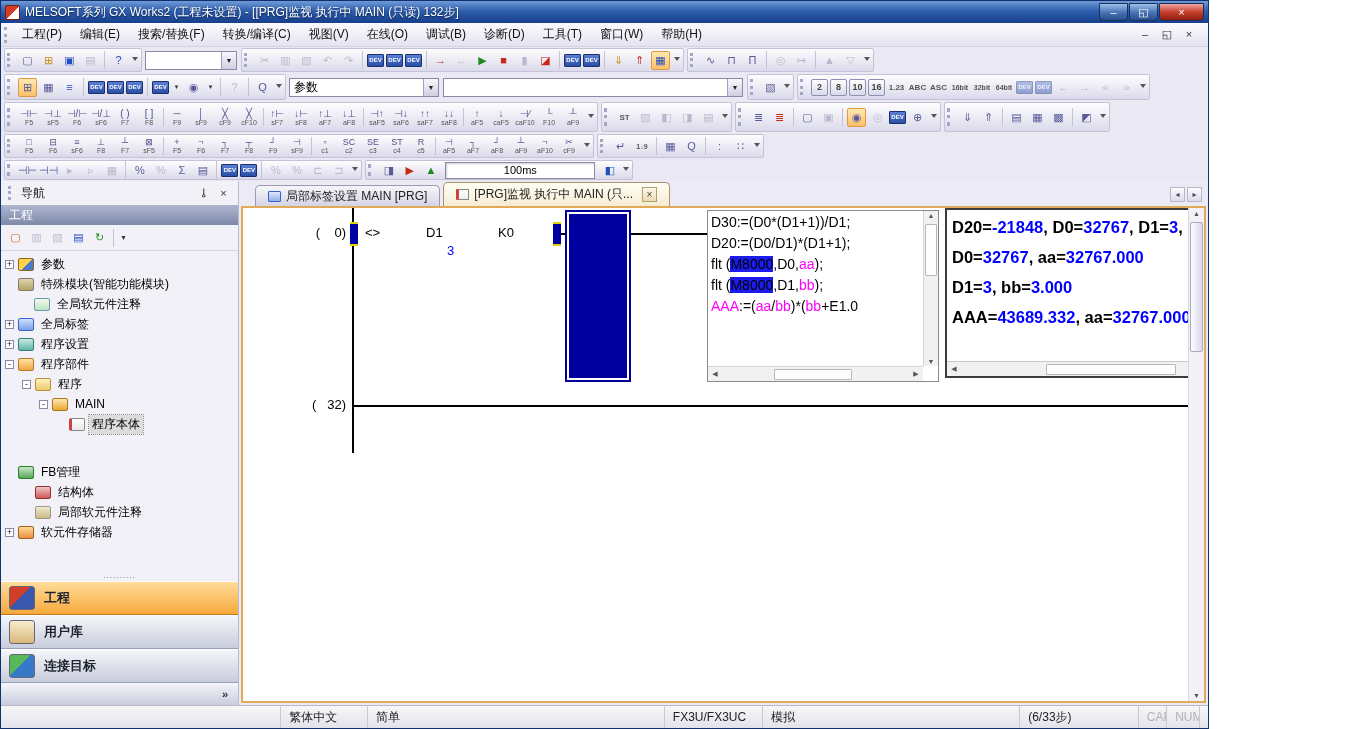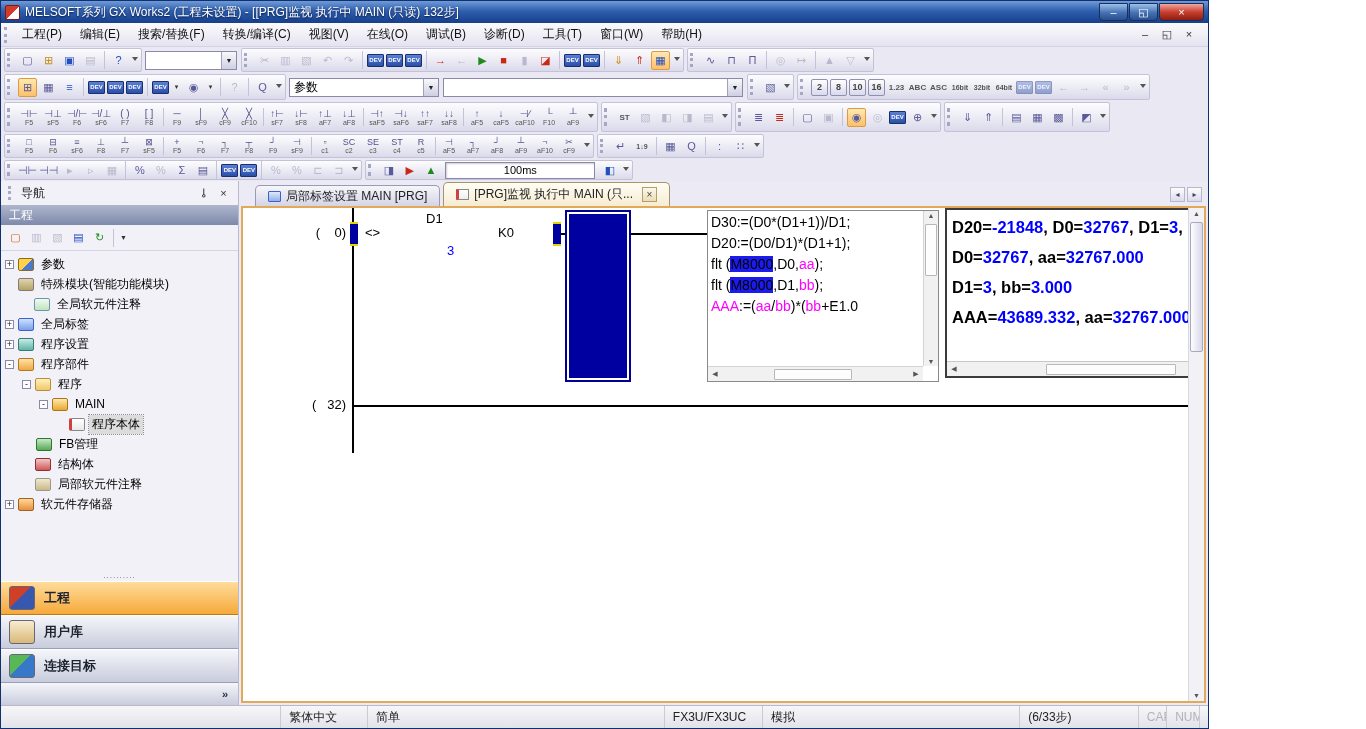--- a/index.html
+++ b/index.html
@@ -657,21 +657,21 @@
           <div class="trow" style="padding-left: 38px;">
           <span class="expander">-</span>
           <span class="tico i-main"></span>
           <span class="tlabel">MAIN</span>
         </div>
           <div class="trow sel" style="padding-left: 55px;">
           <span class="expander"></span>
           <span class="tico i-body"></span>
           <span class="tlabel">程序本体</span>
         </div>
-          <div class="trow" style="padding-left: 22px;">
+          <div class="trow" style="padding-left: 4px; margin-top: 28px;">
           <span class="expander"></span>
           <span class="tico i-fb"></span>
           <span class="tlabel">FB管理</span>
         </div>
           <div class="trow" style="padding-left: 21px;">
           <span class="expander"></span>
           <span class="tico i-struct"></span>
           <span class="tlabel">结构体</span>
         </div>
           <div class="trow" style="padding-left: 21px;">
@@ -722,21 +722,21 @@
       </div>
 
       <div class="canvas">
 
         <div class="rail" style="left:109px"></div>
         <div class="rail" style="left:1089px"></div>
 
         <span class="lstep" style="left:53px;top:17px">(    0)</span>
         <span class="lbar" style="left:107px;top:14px"></span>
         <span class="ltext" style="left:122px;top:17px">&lt;&gt;</span>
-        <span class="ltext" style="left:183px;top:3px">D1</span>
+        <span class="ltext" style="left:183px;top:17px">D1</span>
         <span class="lval" style="left:204px;top:35px">3</span>
         <span class="ltext" style="left:255px;top:17px">K0</span>
         <span class="lbar" style="left:310px;top:14px"></span>
         <div class="wire" style="left:318px;top:25px;width:6px"></div>
         <div class="stblock" style="left:322px;top:2px;width:66px;height:172px"></div>
         <div class="wire" style="left:388px;top:25px;width:76px"></div>
 
         <div class="stbox" style="left:464px;top:2px;width:232px;height:172px">
           <div class="stcode">
 

